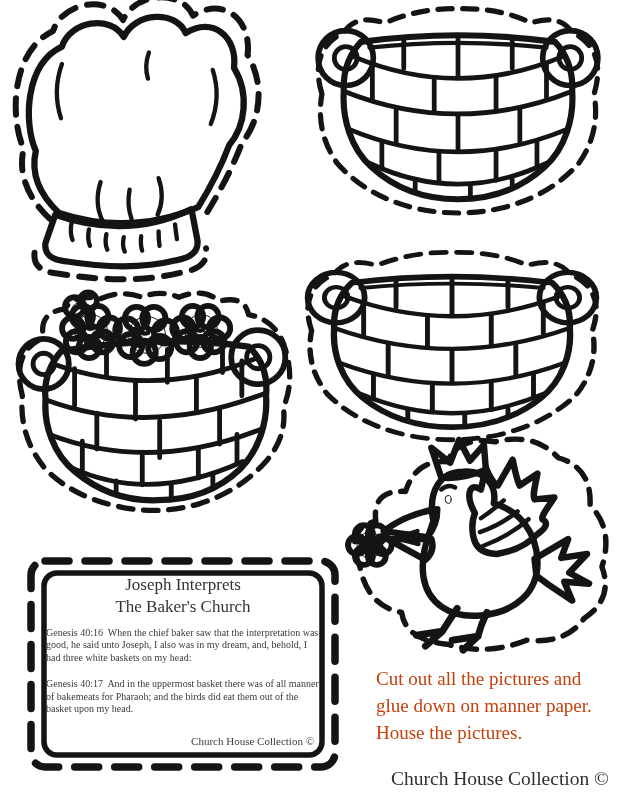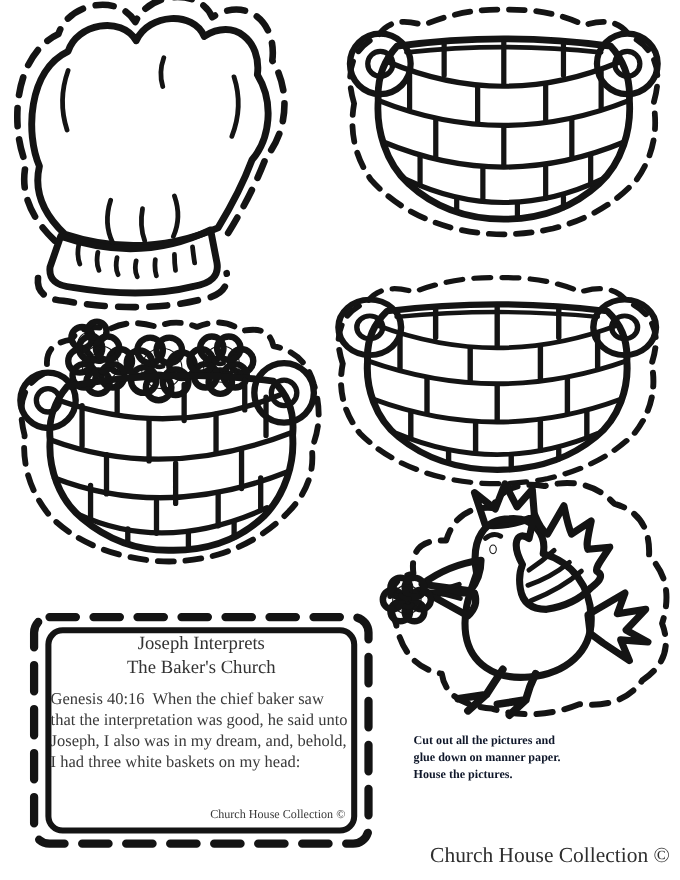--- a/index.html
+++ b/index.html
@@ -15,25 +15,25 @@
   .dashbox{ stroke-dasharray:24 16; stroke-width:7.5; }
   .outline{ stroke-width:6.5; fill:#ffffff; }
   .solidw { fill:#ffffff; stroke-width:6; }
   .line   { stroke-width:5; }
   .thin   { stroke-width:4.5; }
   .cover  { fill:#ffffff; stroke:none; }
   .inkfill{ fill:#141414; stroke:none; }
 
   .story-text { position:absolute; left:46px; top:574px; width:274px; color:#3a3a3a; }
   .story-title { text-align:center; font-size:17px; line-height:1.28; color:#333333; margin-bottom:9px; }
-  .story-verse { font-size:15px; line-height:1.28; white-space:pre-wrap; margin:0 0 13px 0; }
+  .story-verse { font-size:10px; line-height:1.28; white-space:pre-wrap; margin:0 0 13px 0; }
   .story-credit { position:absolute; left:46px; top:735px; width:268px; text-align:right;
                   font-size:11px; color:#3a3a3a; }
   .instructions { position:absolute; left:376px; top:666px; width:232px;
-                  font-size:11px; line-height:1.42; color:#0f172a;font-weight:bold; }
+                  font-size:19px; line-height:1.42; color:#c2410c; }
   .footer-credit { position:absolute; left:391px; top:768px; width:226px;
                    font-size:19.5px; color:#2f2f2f; }
 </style>
 </head>
 <body>
 
 <div class="page">
 
   <svg class="figure" style="left:2px; top:8px;" width="260" height="290" viewBox="0 0 265 300">
     <g class="dash" transform="translate(130 165) scale(1.13) translate(-130 -165)">
@@ -153,20 +153,21 @@
     <rect class="dashbox" x="5" y="5" width="304" height="206" rx="14"></rect>
     <rect class="line" x="18" y="17" width="278" height="182" rx="13" style="stroke-width:5.5"></rect>
   </svg>
 
   <div class="story-text">
     <div class="story-title">
       <div>Joseph Interprets</div>
       <div>The Baker's Church</div>
     </div>
     <p class="story-verse">Genesis 40:16  When the chief baker saw that the interpretation was good, he said unto Joseph, I also was in my dream, and, behold, I had three white baskets on my head:</p>
+    <p class="story-verse">Genesis 40:17  And in the uppermost basket there was of all manner of bakemeats for Pharaoh; and the birds did eat them out of the basket upon my head.</p>
   </div>
   <div class="story-credit">Church House Collection ©</div>
 
   <div class="instructions">
     <div>Cut out all the pictures and</div>
     <div>glue down on manner paper.</div>
     <div>House the pictures.</div>
   </div>
 
   <div class="footer-credit">Church House Collection ©</div>

